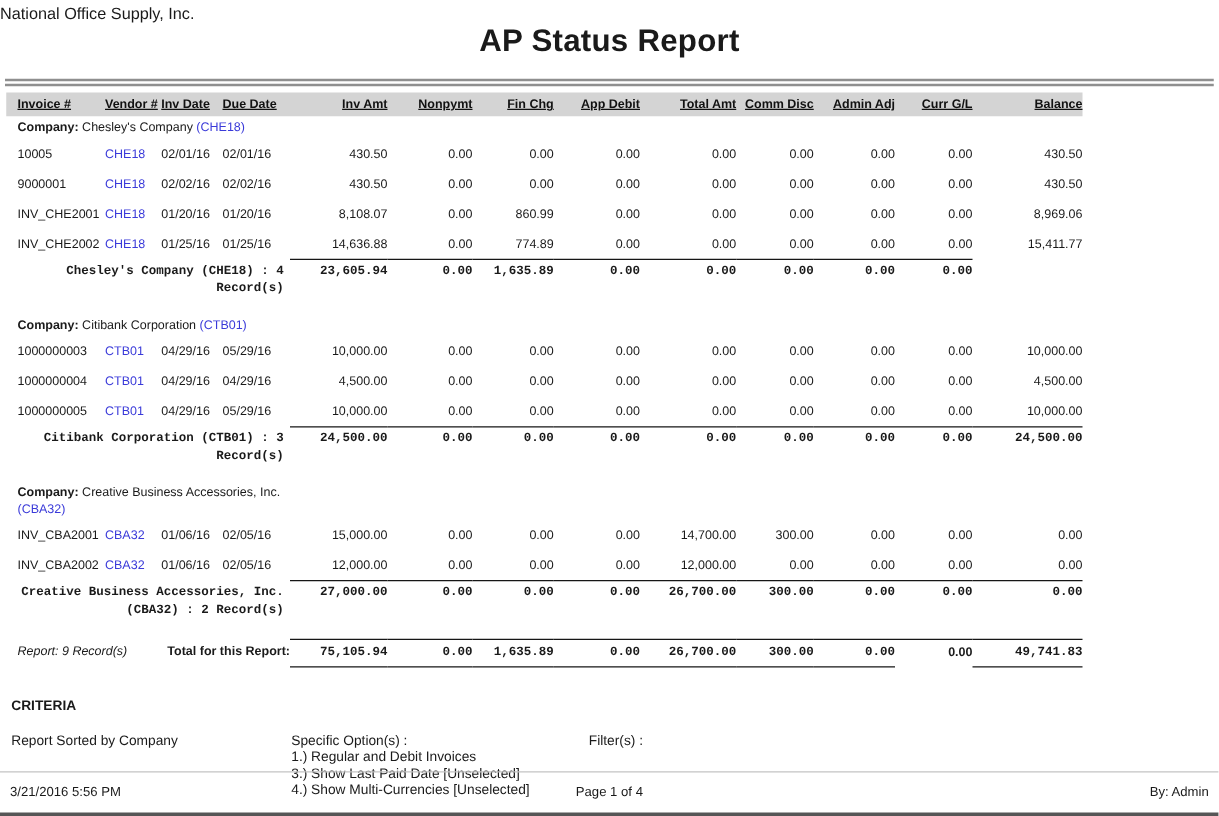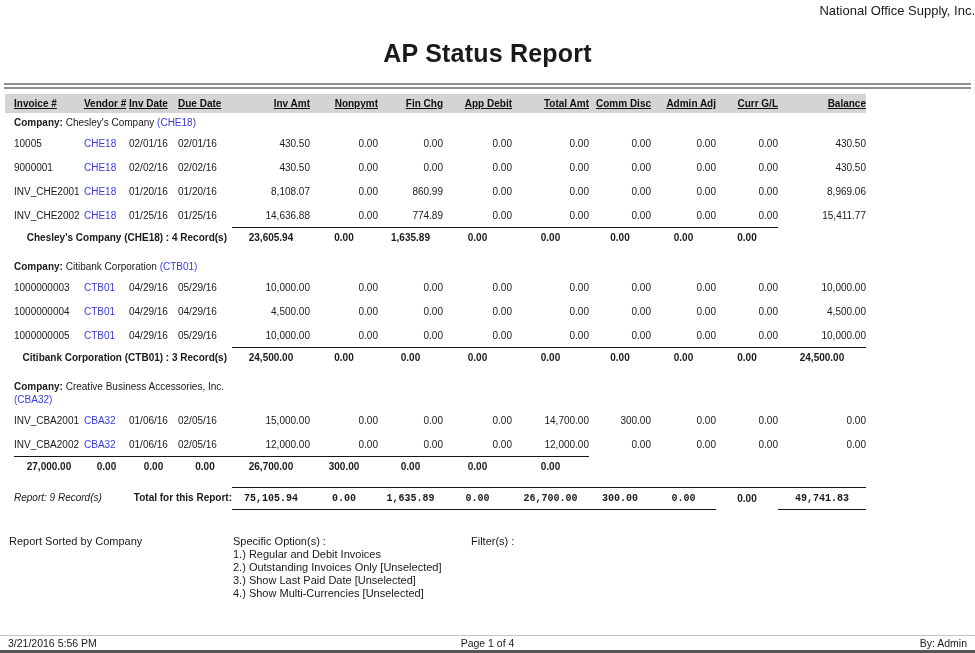--- a/index.html
+++ b/index.html
@@ -1,53 +1,53 @@
 <!DOCTYPE html>
 <html style="--accent: #3a3ad9; --band: #d4d4d4;"><head>
 <meta charset="utf-8">
 <style>
   html,body{margin:0;padding:0;background:#ffffff;}
   .page{
     position:relative;width:975px;height:653px;background:#fff;overflow:hidden;
     font-family:"Liberation Sans",sans-serif;color:#1a1a1a;box-sizing:border-box;
   }
-  .t1{text-align:right;font-size:13px;padding-top:3px;}
-  .t2{text-align:center;font-size:25px;font-weight:bold;margin-top:21px;letter-spacing:0.2px;}
+  .t1{text-align:left;font-size:13px;padding-top:3px;}
+  .t2{text-align:center;font-size:25px;font-weight:bold;margin-top:1px;letter-spacing:0.2px;}
   .double-rule{margin:15px 4px 0 4px;height:2px;border-top:2px solid #8f8f8f;border-bottom:2px solid #8f8f8f;box-sizing:content-box;}
   .table-wrap{margin-left:5px;width:861px;font-size:10px;}
   .grid{display:grid;grid-template-columns:70px 45px 49px 54px 78px 68px 65px 69px 77px 62px 65px 62px 88px;padding-left:9px;}
   .header-band{background:var(--band,#d4d4d4);margin-top:5px;padding:4px 0 4px;}
   .c{white-space:nowrap;}
   .l{text-align:left;}
   .r{text-align:right;}
   .b{font-weight:bold;}
   .i{font-style:italic;}
   .h{font-weight:bold;text-decoration:underline;color:#111;}
   .blue{color:var(--accent,#3a3ad9);}
   .company-line{margin:3px 0 2px 9px;line-height:13px;max-width:250px;}
   .drow .c{height:24px;display:flex;align-items:center;}
   .drow .r{justify-content:flex-end;}
   .strow{margin-bottom:13px;}
-  .strow .c{padding:4px 0 2px;}
+  .strow .c{padding:4px 0 2px;font-family:Liberation Mono, monospace;}
   .strow .lbl{grid-column:1 / span 4;text-align:right;padding-right:5px;white-space:normal;line-height:14px;}
-  .tline{border-top:1.5px solid #161616;text-align:center;}
+  .tline{border-top:1.5px solid #161616;}
   .bline{border-bottom:1.5px solid #161616;font-family:Liberation Mono, monospace;}
   .rrow{margin-top:2px;}
   .rrow .c{padding:5px 0 5px;}
   .sp2{grid-column:span 2;}
   .pr{padding-right:5px;}
   .criteria{margin:25px 0 0 9px;font-size:11px;}
   .crit-title{font-weight:bold;font-size:11px;}
   .crit-cols{display:flex;margin-top:16px;line-height:13px;}
   .crit-col1{width:224px;}
   .crit-col2{width:238px;}
   .crit-col3{width:260px;}
   .filter-text{max-width:245px;white-space:normal;}
   .footer{
-    position:absolute;left:0;right:0;bottom:0;height:18px;
+    position:absolute;left:0;right:0;bottom:0;height:36px;
     border-top:1px solid #c4c4c4;border-bottom:3px solid #565656;
     display:flex;align-items:center;justify-content:space-between;
     padding:0 8px;font-size:10.5px;box-sizing:border-box;
   }
   .footer .center{position:absolute;left:50%;transform:translateX(-50%);}
 </style>
 </head>
 <body>
 
 <div class="page">
@@ -229,20 +229,21 @@
           <div class="c r">0.00</div>
           <div class="c r">0.00</div>
           <div class="c r">0.00</div>
           <div class="c r">12,000.00</div>
           <div class="c r">0.00</div>
           <div class="c r">0.00</div>
           <div class="c r">0.00</div>
           <div class="c r">0.00</div>
         </div>
         <div class="grid strow">
+          <div class="c lbl b">Creative Business Accessories, Inc. (CBA32) : 2 Record(s)</div>
           <div class="c r b tline">27,000.00</div>
           <div class="c r b tline">0.00</div>
           <div class="c r b tline">0.00</div>
           <div class="c r b tline">0.00</div>
           <div class="c r b tline">26,700.00</div>
           <div class="c r b tline">300.00</div>
           <div class="c r b tline">0.00</div>
           <div class="c r b tline">0.00</div>
           <div class="c r b tline">0.00</div>
         </div>
@@ -256,27 +257,27 @@
           <div class="c r b tline bline">26,700.00</div>
           <div class="c r b tline bline">300.00</div>
           <div class="c r b tline bline">0.00</div>
           <div class="c r b tline">0.00</div>
           <div class="c r b tline bline">49,741.83</div>
         </div>
       </div>
   </div>
 
   <div class="criteria">
+    <div class="crit-title">CRITERIA</div>
     <div class="crit-cols">
       <div class="crit-col1">Report Sorted by Company</div>
       <div class="crit-col2">
         <div>Specific Option(s) :</div>
         <div id="options-list">
             <div>1.) Regular and Debit Invoices</div>
-            <div>2.) Outstanding Invoices Only [Unselected]</div>
             <div>3.) Show Last Paid Date [Unselected]</div>
             <div>4.) Show Multi-Currencies [Unselected]</div>
           </div>
       </div>
       <div class="crit-col3">
         <div>Filter(s) :</div>
       </div>
     </div>
   </div>
 

